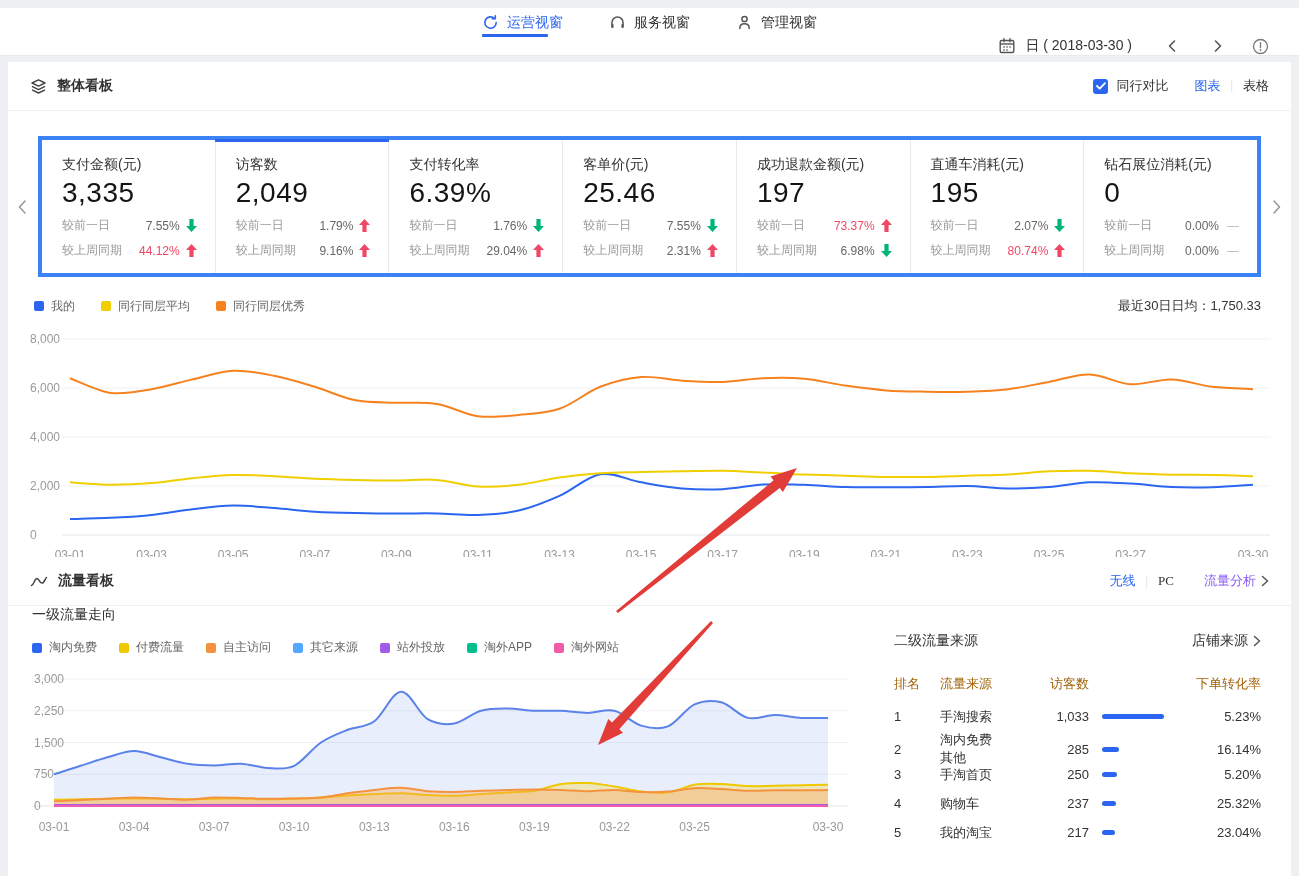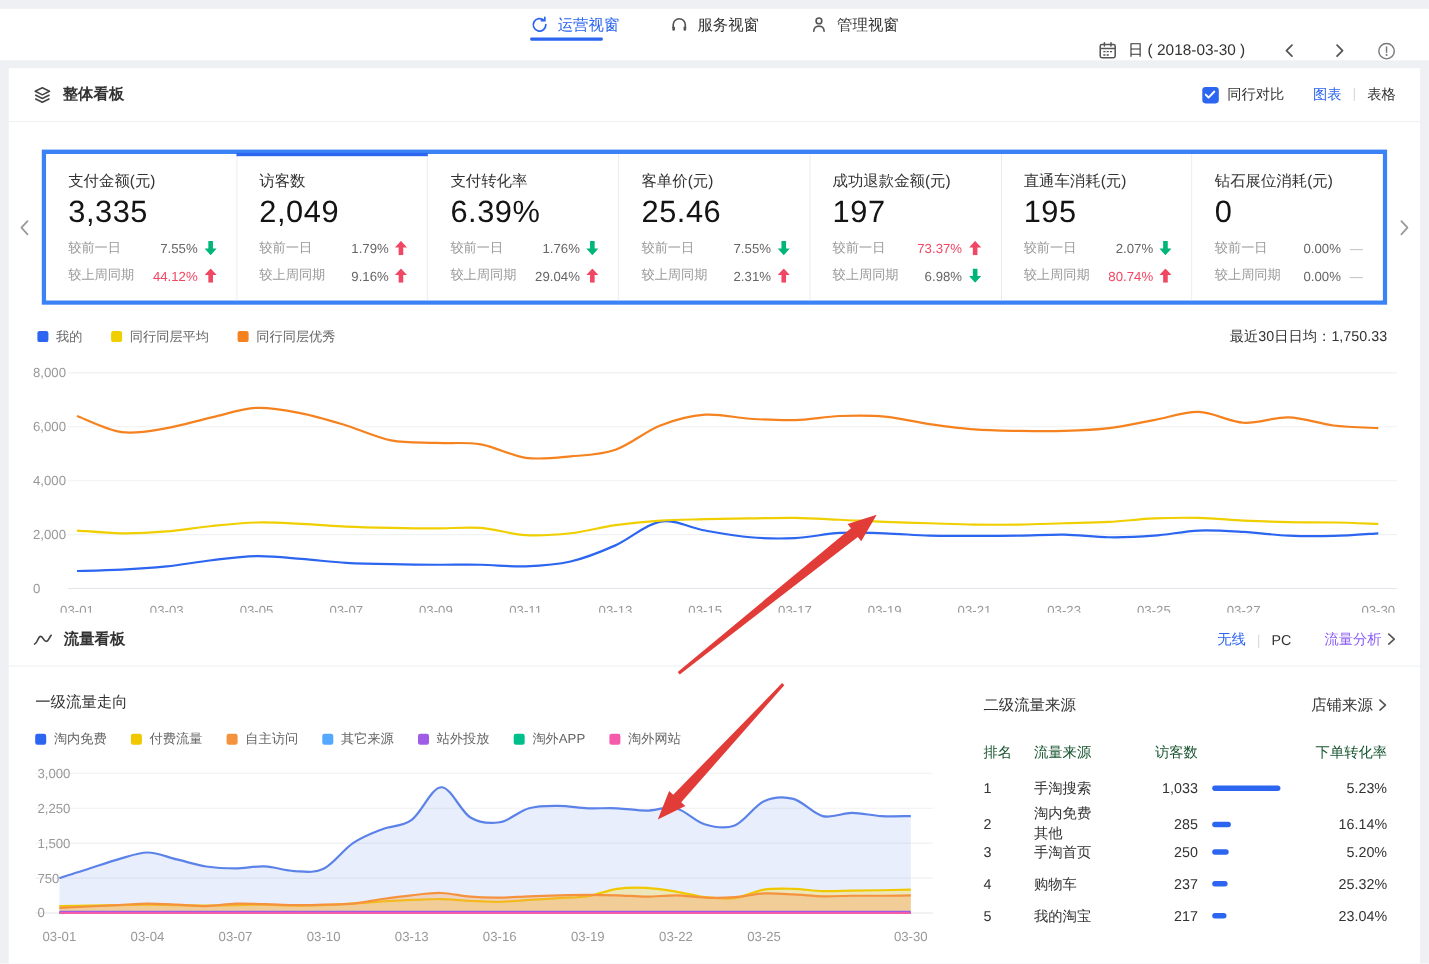--- a/index.html
+++ b/index.html
@@ -15,21 +15,21 @@
   .topbar-right{margin-left:auto;display:flex;align-items:center;color:#333;font-size:14px;}
   .date-label{margin-left:9px;cursor:pointer;}
   .nav-chev{margin-left:34px;cursor:pointer;display:flex;}
   .info-btn{margin-left:28px;display:flex;cursor:pointer;}
   
   .panel{position:absolute;left:8px;width:1283px;background:#fff;box-sizing:border-box;}
   .panel-overview{top:62px;height:503px;}
   .panel-traffic{top:557px;height:381px;}
   .panel-header{height:48px;border-bottom:1px solid #eef0f2;display:flex;align-items:center;padding:0 22px;}
   .panel-title-wrap{display:flex;align-items:center;gap:10px;font-size:14px;color:#333;font-weight:700;}
-  .panel-header-right{margin-left:auto;display:flex;align-items:center;font-size:13px;}
+  .panel-header-right{margin-left:auto;display:flex;align-items:center;font-size:13px;font-family:Liberation Serif, serif;}
   
   .peer-cb{display:flex;align-items:center;gap:8px;cursor:pointer;color:#333;}
   .cb{width:15px;height:15px;background:#2b65f0;border-radius:3px;display:flex;align-items:center;justify-content:center;}
   .view-toggle{margin-left:26px;display:flex;align-items:flex-start;gap:10px;}
   .vt-chart{color:#2b65f0;cursor:pointer;}
   .vt-sep{color:#d8dadd;}
   .vt-table{color:#333;cursor:pointer;}
   
   .cards-wrap{position:relative;margin:25px 30px 0;}
   .cards-row{display:flex;border:4px solid #3b82f6;}
@@ -50,32 +50,32 @@
   
   .chart-head{display:flex;align-items:center;margin:20px 30px 0 26px;}
   .legend{display:flex;align-items:center;gap:26px;font-size:12px;color:#666;}
   .legend-item{display:flex;align-items:center;gap:7px;cursor:pointer;}
   .swatch{width:10px;height:10px;border-radius:2px;display:inline-block;}
   .avg-note{margin-left:auto;font-size:13px;color:#333;}
   #main-chart{margin:8px 0 0 10px;}
   
   .traffic-body{display:flex;}
   .traffic-left{width:872px;padding-left:24px;box-sizing:border-box;}
-  .sub-title{margin-top:24px;font-size:14px;color:#333;}
+  .sub-title{font-size:14px;color:#333;}
   .traffic-left .legend{margin-top:15px;gap:22px;}
   #area-chart{margin-top:9px;}
   .hdr-toggle{display:flex;align-items:center;gap:10px;font-size:13px;}
   .seg-active{color:#2b65f0;cursor:pointer;}
   .seg{color:#333;cursor:pointer;}
   .seg-sep{color:#d8dadd;}
   .analysis-link{margin-left:30px;color:#8b5cf6;display:flex;align-items:center;gap:5px;cursor:pointer;}
   .traffic-right{flex:1;padding:26px 30px 0 14px;box-sizing:border-box;}
   .source-head{display:flex;align-items:center;font-size:14px;color:#333;}
   .shop-link{margin-left:auto;display:flex;align-items:center;gap:5px;cursor:pointer;color:#333;}
-  .tbl-header{display:grid;grid-template-columns:46px 1fr 96px 80px 92px;margin-top:25px;font-size:13px;color:#14532d;font-family:Liberation Mono, monospace;}
+  .tbl-header{display:grid;grid-template-columns:46px 1fr 96px 80px 92px;margin-top:25px;font-size:13px;color:#a16207;font-family:Liberation Mono, monospace;}
   .th-vis{text-align:right;}
   .th-rate{text-align:right;}
   .src-rows{margin-top:9px;}
   .src-row{display:grid;grid-template-columns:46px 1fr 96px 80px 92px;align-items:center;height:29px;font-size:13px;color:#333;cursor:pointer;}
   .c-vis{text-align:right;}
   .c-bar{padding-left:13px;}
   .c-bar i{display:block;height:5px;background:#2b65f0;border-radius:3px;}
   .c-rate{text-align:right;}
   
   #arrows-overlay{position:absolute;left:0;top:0;pointer-events:none;z-index:50;}

